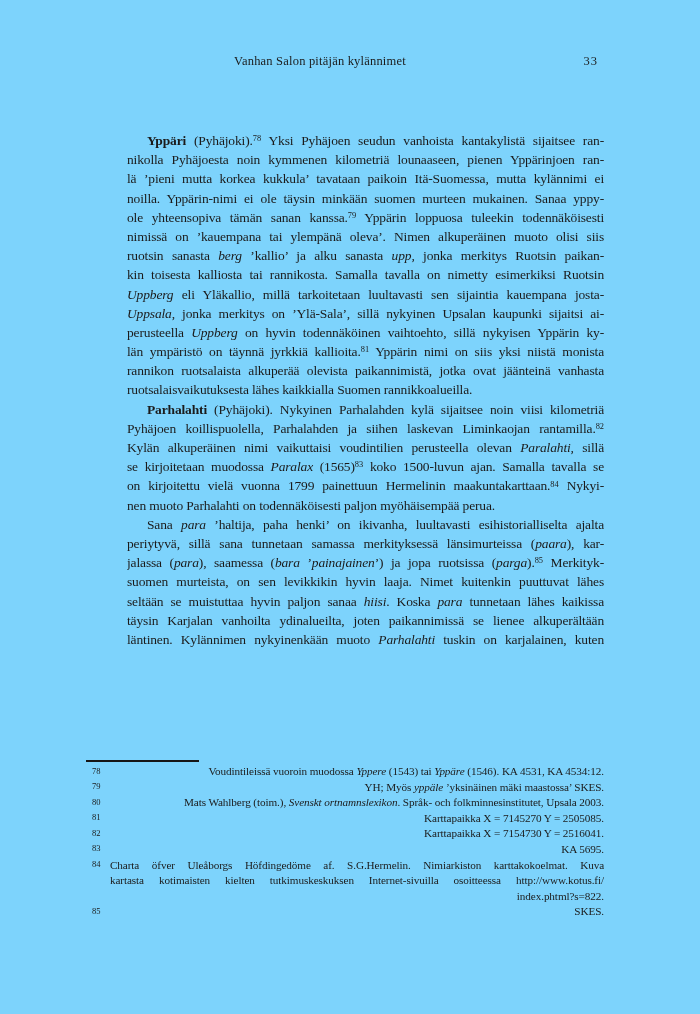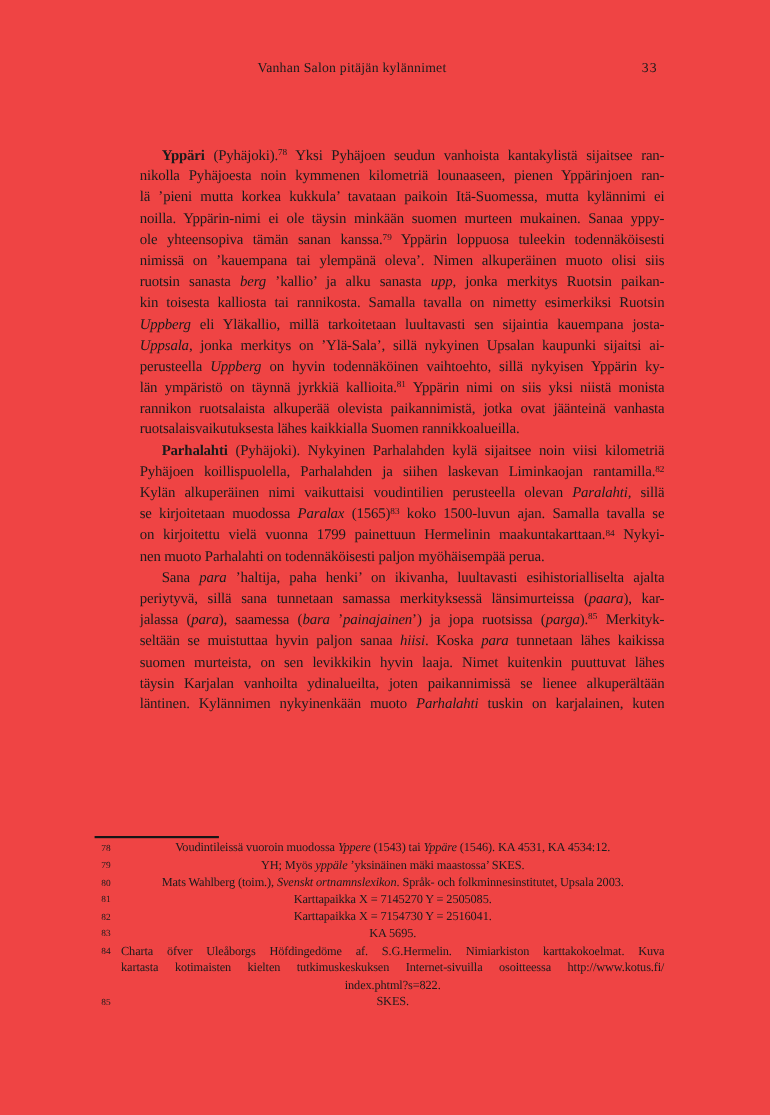--- a/index.html
+++ b/index.html
@@ -1,21 +1,21 @@
 <!DOCTYPE html>
 <html><head>
 <meta charset="utf-8">
 <style>
   html,body{margin:0;padding:0;}
   body{
     width:700px;height:1014px;position:relative;overflow:hidden;
     background:#ffffff;color:#1b1b1b;
     font-family:"Liberation Serif","DejaVu Serif",serif;
   }
-  .page{position:absolute;inset:0;background:#ef4444;}
+  .page{position:absolute;inset:0;background:#7dd3fc;}
 
   
   .running-head{position:absolute;top:54px;left:83px;width:521px;height:18px;font-size:12.5px;}
   .running-title{position:absolute;left:237px;transform:translateX(-50%);top:0;white-space:nowrap;letter-spacing:.2px;}
   .page-number{position:absolute;right:6px;top:0;letter-spacing:1px;}
 
   
   .body-text{position:absolute;top:131px;left:83px;width:521px;}
   .paragraph{margin:0;}
   .line{
@@ -29,21 +29,21 @@
   sup{font-size:62%;line-height:0;vertical-align:baseline;position:relative;top:-0.45em;letter-spacing:0;}
   b{font-weight:bold;} i{font-style:italic;}
 
   
   .fnrule{position:absolute;top:760px;left:86px;width:113px;height:1.6px;background:#161616;}
   .footnotes{position:absolute;top:764px;left:83px;width:521px;}
   .fn{position:relative;padding-left:27px;}
   .fn-num{position:absolute;left:9px;top:1.5px;font-size:8.5px;letter-spacing:0;}
   .fn-line{
     font-size:11.2px;line-height:15.6px;height:15.6px;overflow:hidden;
-    letter-spacing:-0.1px;text-align:center;
+    letter-spacing:-0.1px;text-align:right;
   }
   .fn-line.just{text-align:justify;text-align-last:justify;}
 </style>
 </head>
 <body>
 
 <div class="page">
 
   <header class="running-head">
     <span class="running-title">Vanhan Salon pitäjän kylännimet</span>
@@ -72,22 +72,22 @@
         <div class="line">Pyhäjoen koillispuolella, Parhalahden ja siihen laskevan Liminkaojan rantamilla.<sup>82</sup></div>
         <div class="line">Kylän alkuperäinen nimi vaikuttaisi voudintilien perusteella olevan <i>Paralahti,</i> sillä</div>
         <div class="line">se kirjoitetaan muodossa <i>Paralax</i> (1565)<sup>83</sup> koko 1500-luvun ajan. Samalla tavalla se</div>
         <div class="line">on kirjoitettu vielä vuonna 1799 painettuun Hermelinin maakuntakarttaan.<sup>84</sup> Nykyi-</div>
         <div class="line lastline">nen muoto Parhalahti on todennäköisesti paljon myöhäisempää perua.</div>
       </div>
       <div class="paragraph">
         <div class="line indent">Sana <i>para</i> ’haltija, paha henki’ on ikivanha, luultavasti esihistorialliselta ajalta</div>
         <div class="line">periytyvä, sillä sana tunnetaan samassa merkityksessä länsimurteissa (<i>paara</i>), kar-</div>
         <div class="line">jalassa (<i>para</i>), saamessa (<i>bara</i> ’<i>painajainen</i>’) ja jopa ruotsissa (<i>parga</i>).<sup>85</sup> Merkityk-</div>
+        <div class="line">suomen murteista, on sen levikkikin hyvin laaja. Nimet kuitenkin puuttuvat lähes</div>
         <div class="line">seltään se muistuttaa hyvin paljon sanaa <i>hiisi</i>. Koska <i>para</i> tunnetaan lähes kaikissa</div>
-        <div class="line">suomen murteista, on sen levikkikin hyvin laaja. Nimet kuitenkin puuttuvat lähes</div>
         <div class="line">täysin Karjalan vanhoilta ydinalueilta, joten paikannimissä se lienee alkuperältään</div>
         <div class="line">läntinen. Kylännimen nykyinenkään muoto <i>Parhalahti</i> tuskin on karjalainen, kuten</div>
       </div>
     </main>
 
   <div class="fnrule"></div>
 
   <section class="footnotes">
       <div class="fn">
         <span class="fn-num">78</span>

